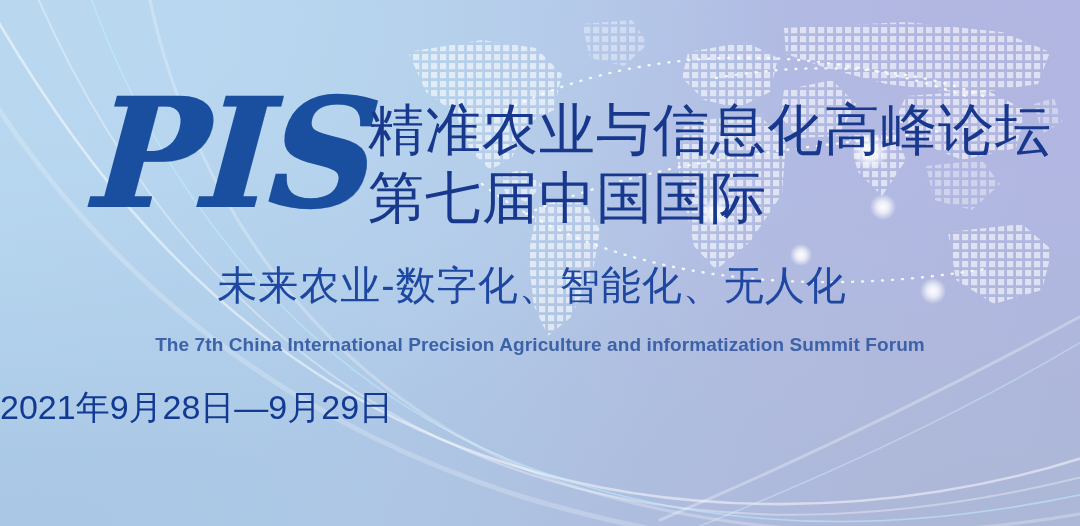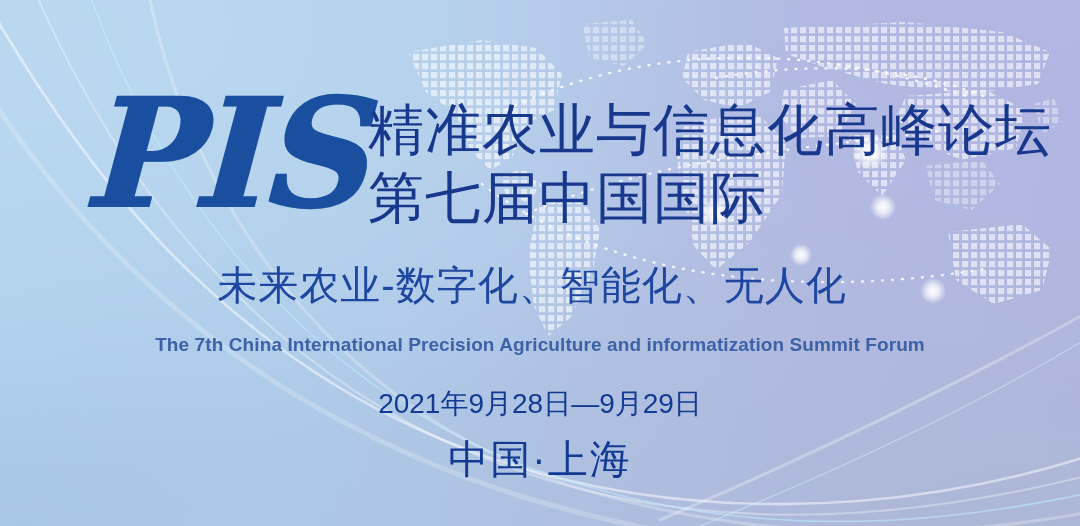--- a/index.html
+++ b/index.html
@@ -69,23 +69,22 @@
     text-align:center;
     color:#3d62a8;
     font-size:19px;
     font-weight:600;
     letter-spacing:.1px;
   }
 
   
   .date{
     position:absolute;left:0;right:0;top:385px;
-    text-align:center;
     color:#123a93;
-    font-size:28px;
+    font-size:34px;
     font-weight:500;
     letter-spacing:0px;
   }
 
   
   .location{
     position:absolute;left:0;right:0;top:432px;
     text-align:center;
     color:#123a93;
     font-size:40px;
@@ -168,15 +167,14 @@
     <div>精准农业与信息化高峰论坛</div>
     <div>第七届中国国际</div>
   </div>
 
   <div class="subtitle">未来农业-数字化、智能化、无人化</div>
 
   <div class="english">The 7th China International Precision Agriculture and informatization Summit Forum</div>
 
   <div class="date">2021年9月28日—9月29日</div>
 
-  <div class="location">中国·上海</div>
 
 </div>
 
 </body></html>

